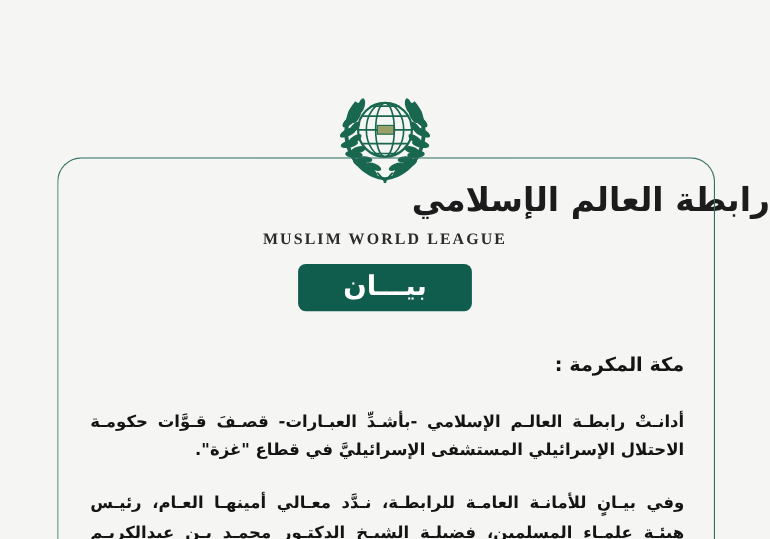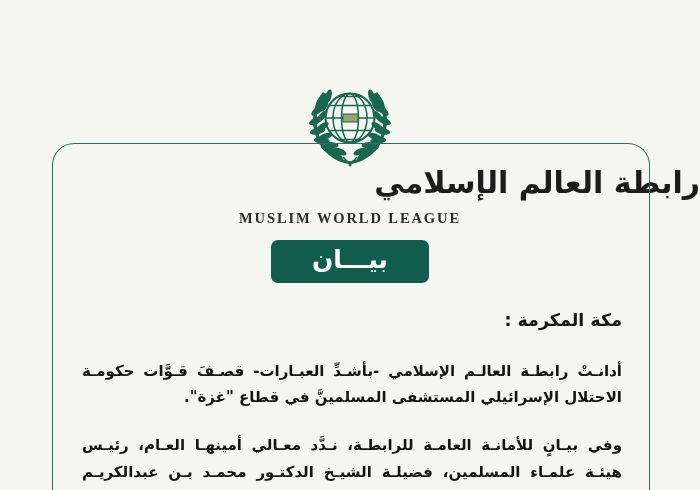--- a/index.html
+++ b/index.html
@@ -115,21 +115,21 @@
     box-sizing: border-box;
     padding: 0 28px 0 30px;
     direction: rtl;
     text-align: right;
     color: #141414;
     font-family: "DejaVu Sans", sans-serif;
   }
   .dateline {
     font-size: 17.5px;
     font-weight: 700;
-    margin: 4px 0 26px 0;
+    margin: 16px 0 26px 0;
     line-height: 1.3;
   }
   .para {
     font-size: 15px;
     font-weight: 700;
     line-height: 1.75;
     margin: 0 0 22px 0;
     text-align: justify;
     text-align-last: right;
   }
@@ -210,17 +210,17 @@
   <div class="logo-en">MUSLIM WORLD LEAGUE</div>
 
   <div class="badge-row">
     <span class="badge">بيـــان</span>
   </div>
 
   <div class="frame"></div>
 
   <div class="body">
     <p class="dateline">مكة المكرمة :</p>
-    <p class="para">أدانـتْ رابطـة العالـم الإسلامي -بأشـدِّ العبـارات- قصـفَ قـوَّات حكومـة الاحتلال الإسرائيلي المستشفى المسلمينَّ في قطاع "غزة".</p>
+    <p class="para">أدانـتْ رابطـة العالـم الإسلامي -بأشـدِّ العبـارات- قصـفَ قـوَّات حكومـة الاحتلال الإسرائيلي المستشفى الإسرائيليَّ في قطاع "غزة".</p>
     <p class="para">وفي بيـانٍ للأمانـة العامـة للرابطـة، نـدَّد معـالي أمينهـا العـام، رئيـس هيئـة علمـاء المسلمين، فضيلـة الشيـخ الدكتـور محمـد بـن عبدالكريـم العيسـى</p>
   </div>
 
 </div>
 
 </body></html>

